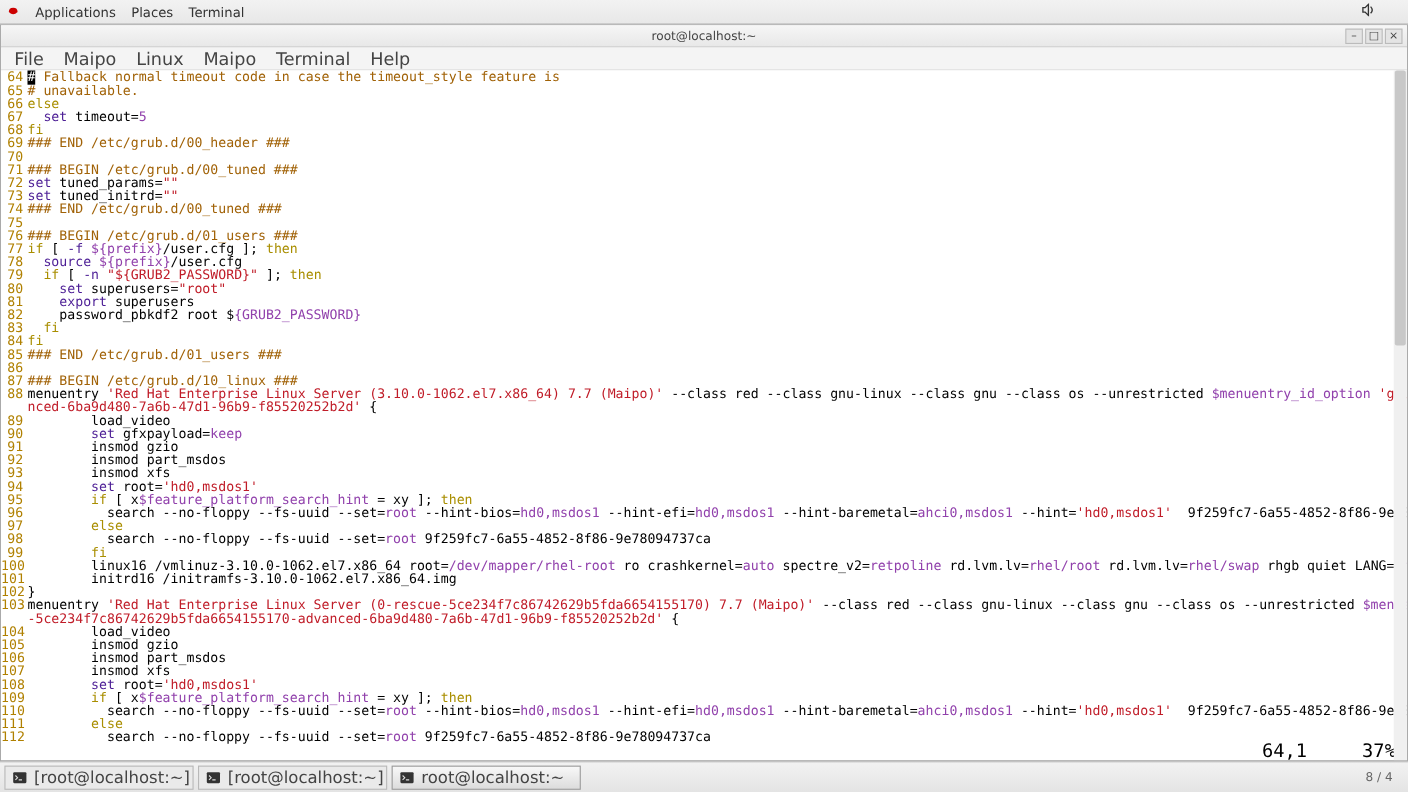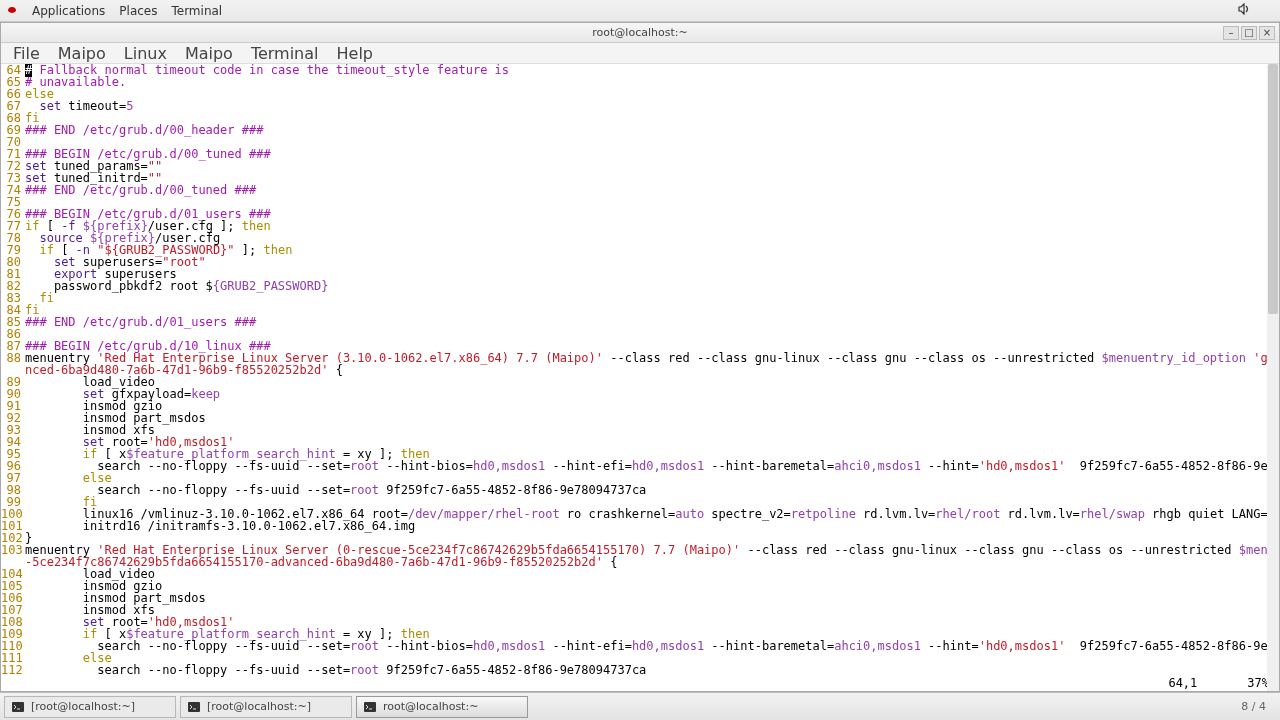--- a/index.html
+++ b/index.html
@@ -90,36 +90,36 @@
 }
 .line { display: flex; height: 12px; }
 .ln {
   width: 22px;
   text-align: right;
   color: #b08000;
   flex-shrink: 0;
   padding-right: 2px;
 }
 .code { padding-left: 2px; }
-.c-blue { color: #a21caf; }
+.c-blue { color: #a16207; }
 .c-red { color: #c01c28; }
 .c-mag { color: #9141ac; }
 .c-org { color: #4c1d95; }
 .c-yel { color: #a98e00; }
 .c-txt { color: #000; }
 .cursor-block {
   background: #000;
   color: #fff;
 }
 .status {
   position: absolute;
   bottom: 2px;
   right: 10px;
   font-family: "DejaVu Sans Mono", monospace;
-  font-size: 12px;
+  font-size: 17px;
   color: #000;
   display:flex;
   gap: 50px;
 }
 .scrollbar {
   position: absolute;
   right: 0;
   top: 41px;
   bottom: 0;
   width: 12px;
@@ -148,21 +148,21 @@
 }
 .task-item {
   height: 22px;
   width: 172px;
   border: 1px solid #b8b8b8;
   background: #eaeaea;
   display: flex;
   align-items: center;
   padding: 0 6px;
   gap: 6px;
-  font-size: 11px;
+  font-size: 15px;
   color: #444;
 }
 .task-item.active {
   background: linear-gradient(to bottom, #f8f8f8, #dcdcdc);
   border-color: #999;
 }
 .term-icon {
   width: 14px; height: 14px;
   display:inline-block;
   flex-shrink:0;

